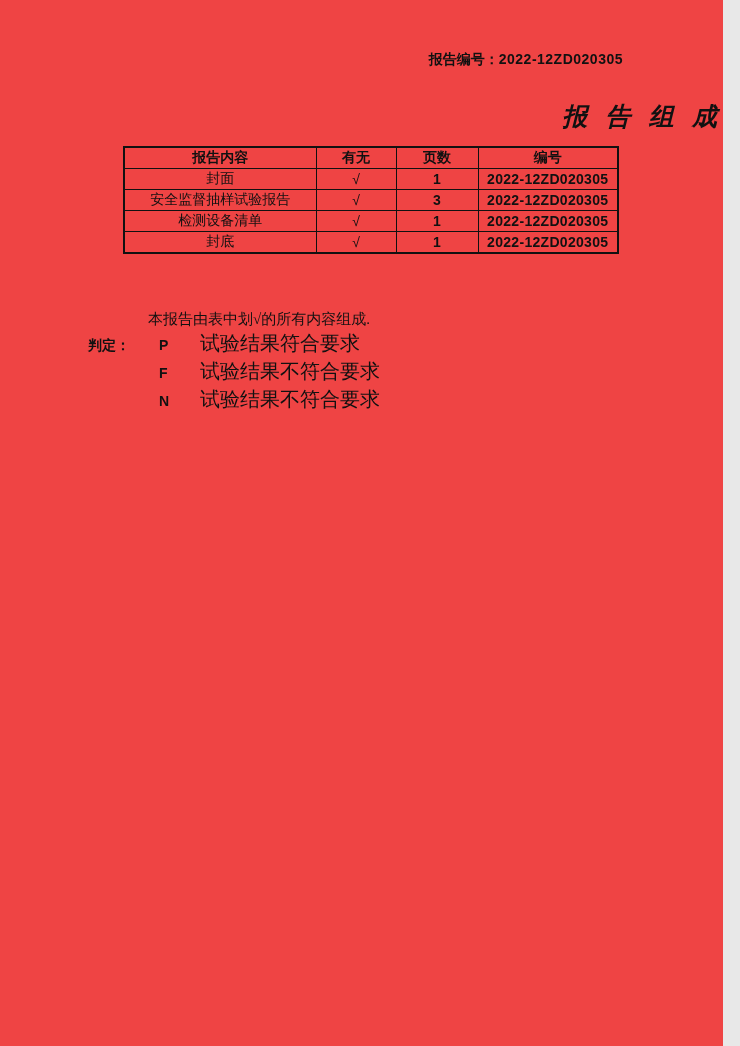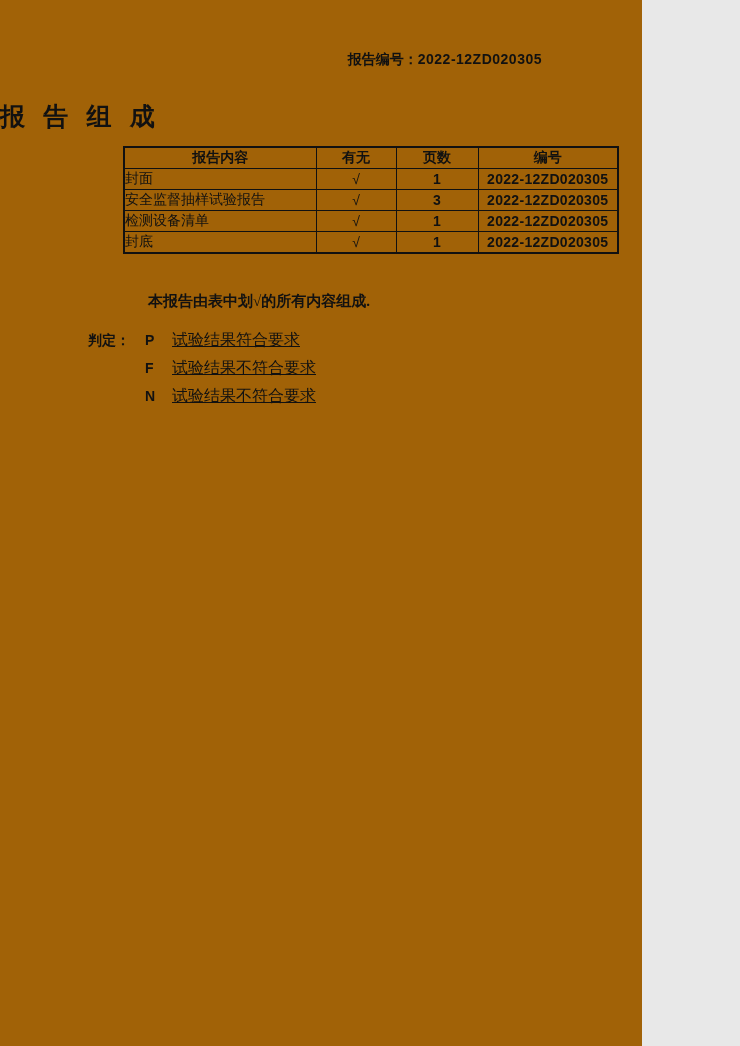--- a/index.html
+++ b/index.html
@@ -2,23 +2,23 @@
 <html><head>
 <meta charset="utf-8">
 <style>
   html, body {
     margin: 0;
     padding: 0;
     background: #e8e8e8;
   }
   .page {
     position: relative;
-    width: 642px;
+    width: 723px;
     height: 1046px;
-    background: #a16207;
+    background: #ef4444;
     color: #111111;
     font-family: "Liberation Serif", serif;
     overflow: hidden;
   }
 
   
   .report-no {
     position: absolute;
     top: 51px;
     right: 100px;
@@ -33,25 +33,26 @@
     font-family: "Liberation Sans", sans-serif;
     letter-spacing: 0.5px;
   }
 
   
   .doc-title {
     position: absolute;
     top: 100px;
     left: 0;
     width: 100%;
-    text-align: left;
+    text-align: right;
     font-size: 25px;
     font-weight: bold;
     letter-spacing: 6px;
     font-family: "Liberation Serif", serif;
+    font-style: italic;
   }
 
   
   table.comp-table {
     position: absolute;
     left: 123px;
     top: 146px;
     width: 494px;
     border-collapse: collapse;
     table-layout: fixed;
@@ -66,21 +67,21 @@
     font-size: 14px;
     overflow: hidden;
     white-space: nowrap;
   }
   table.comp-table th {
     font-weight: bold;
     text-align: center;
     font-family: "Liberation Serif", serif;
   }
   td.c-content {
-    text-align: left;
+    text-align: center;
     padding-left: 3px;
   }
   td.c-check {
     text-align: center;
     font-family: "Liberation Sans", sans-serif;
     font-size: 15px;
   }
   td.c-pages {
     text-align: center;
     font-family: "Liberation Sans", sans-serif;
@@ -92,54 +93,53 @@
     font-family: "Liberation Sans", sans-serif;
     font-weight: bold;
     font-size: 13px;
     letter-spacing: 0.3px;
   }
 
   
   .table-note {
     position: absolute;
     left: 148px;
-    top: 292px;
+    top: 310px;
     font-size: 15px;
     white-space: nowrap;
-    font-weight: bold;
   }
 
   
   .judgement {
     position: absolute;
     left: 88px;
     top: 330px;
   }
   .j-row {
     display: flex;
     align-items: baseline;
     height: 16px;
     margin-bottom: 12px;
     font-size: 14px;
     white-space: nowrap;
+    gap: 14px;
   }
   .j-label {
     width: 57px;
     font-weight: bold;
     font-size: 14px;
   }
   .j-code {
     width: 27px;
     font-family: "Liberation Sans", sans-serif;
     font-weight: bold;
     font-size: 14px;
   }
   .j-desc {
-    font-size: 16px;
-    text-decoration: underline;
+    font-size: 20px;
   }
 </style>
 </head>
 <body>
 
 <div class="page">
 
   <div class="report-no">
     <span class="no-label">报告编号：</span><span class="no-value">2022-12ZD020305</span>
   </div>

